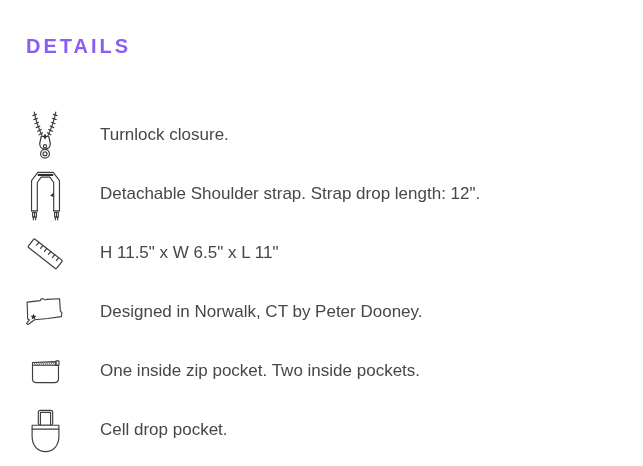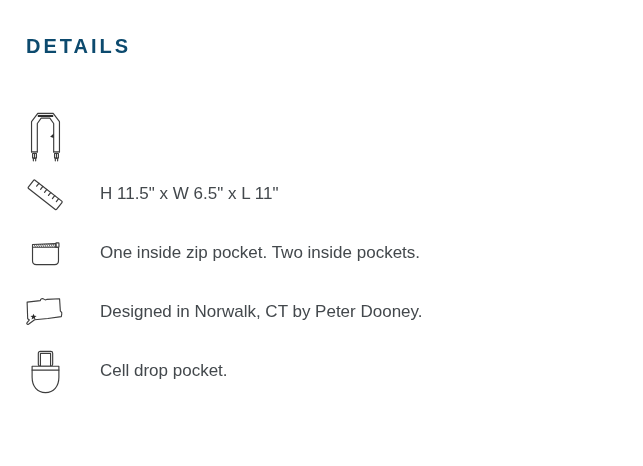--- a/index.html
+++ b/index.html
@@ -9,21 +9,21 @@
     font-family: "Liberation Sans", "DejaVu Sans", sans-serif;
     color: #43484c;
     overflow: hidden;
   }
   .page { width: 643px; height: 466px; position: relative; }
   .section-title {
     margin: 34px 0 0 26px;
     font-size: 20px;
     font-weight: 700;
     letter-spacing: 3px;
-    color: #0c4a6e;
+    color: #8b5cf6;
     line-height: 1.2;
   }
   .detail-list { margin-top: 48px; }
   .detail-row {
     display: flex;
     align-items: center;
     height: 59px;
   }
   .icon-box {
     width: 46px;
@@ -48,69 +48,86 @@
 </style>
 </head>
 <body>
 
 <div class="page">
 
   <h2 class="section-title">DETAILS</h2>
 
   <div class="detail-list">
 
+    <div class="detail-row">
+      <span class="icon-box">
+        <svg width="34" height="50" viewBox="0 0 34 50">
+          <path class="ic" d="M6.2,1 C7.5,8 10.5,17 14,24.5"></path>
+          <path class="ic" d="M27.8,1 C26.5,8 23.5,17 20,24.5"></path>
+          <path class="ic" d="M4.9,4.6 L8.5,3.4 M5.8,8.6 L9.4,7.4 M6.9,12.7 L10.5,11.3 M8.2,16.6 L11.8,15.0 M9.6,20.3 L13.2,18.5 M11.1,23.8 L14.7,21.8"></path>
+          <path class="ic" d="M29.1,4.6 L25.5,3.4 M28.2,8.6 L24.6,7.4 M27.1,12.7 L23.5,11.3 M25.8,16.6 L22.2,15.0 M24.4,20.3 L20.8,18.5 M22.9,23.8 L19.3,21.8"></path>
+          <path class="ic" d="M13.2,25.5 L20.8,25.5 L22.3,32.5 C22.3,36 20.3,38 17,38 C13.7,38 11.7,36 11.7,32.5 Z"></path>
+          <polygon class="ic-fill" points="17,22.8 18.8,25.6 17,28.4 15.2,25.6"></polygon>
+          <circle class="ic" cx="17" cy="35.2" r="1.6"></circle>
+          <circle class="ic" cx="17" cy="42.8" r="4.4"></circle>
+          <circle class="ic" cx="17" cy="42.8" r="2"></circle>
+        </svg>
+      </span>
+      <span class="row-text">Turnlock closure.</span>
+    </div>
 
     <div class="detail-row">
       <span class="icon-box">
         <svg width="33" height="52" viewBox="0 0 34 54">
           <path class="ic" d="M2.5,43.5 L2.5,12 L9,3.5 L25,3.5 L31.5,12 L31.5,43.5"></path>
           <path class="ic" d="M8.5,43.5 L8.5,14 L12.5,8.5 L21.5,8.5 L25.5,14 L25.5,43.5"></path>
           <path class="ic-thick" d="M9,6.2 L25,6.2"></path>
           <path class="ic" d="M2.5,43.5 H8.5 M25.5,43.5 H31.5"></path>
           <rect class="ic" x="3.6" y="45" width="4" height="5" rx="0.5"></rect>
           <path class="ic" d="M5.6,45 V50 M4.4,50 V52.8 M6.8,50 V52.8"></path>
           <rect class="ic" x="26.4" y="45" width="4" height="5" rx="0.5"></rect>
           <path class="ic" d="M28.4,45 V50 M27.2,50 V52.8 M29.6,50 V52.8"></path>
           <polygon class="ic-fill" points="25.5,24.5 25.5,29 21.8,27.8"></polygon>
         </svg>
       </span>
+      <span class="row-text">Detachable Shoulder strap. Strap drop length: 12".</span>
     </div>
 
     <div class="detail-row">
       <span class="icon-box">
         <svg width="38" height="34" viewBox="0 0 38 34">
           <g transform="rotate(38 19 17)">
             <rect class="ic" x="1" y="11.5" width="36" height="10.5" rx="1"></rect>
             <path class="ic" d="M7,11.5 V15.2 M12,11.5 V15.2 M17,11.5 V15.2 M22,11.5 V15.2 M27,11.5 V15.2 M32,11.5 V15.2"></path>
           </g>
         </svg>
       </span>
       <span class="row-text">H 11.5" x W 6.5" x L 11"</span>
     </div>
 
     <div class="detail-row">
       <span class="icon-box">
+        <svg width="40" height="32" viewBox="0 0 42 34">
+          <path class="ic" d="M2,5.5 L16,3.8 C16.3,1.9 18.3,1.2 19.8,2.3 C20.7,3.1 22,3.1 22.9,2.5 L36.5,1.8 L37.3,14.8 C38.8,15.8 39.3,16.8 38.8,18.2 L38.3,20.8 L24,22.8 L10,24.2 L3.8,28.6 C2.2,29.6 1,28.7 2,27.3 L4.4,24.4 L2.6,23.2 Z"></path>
+          <polygon class="ic-fill" points="8.8,17.8 9.7,20.0 12.1,20.1 10.2,21.5 10.9,23.8 8.8,22.5 6.7,23.8 7.4,21.5 5.5,20.1 7.9,20.0"></polygon>
+        </svg>
+      </span>
+      <span class="row-text">Designed in Norwalk, CT by Peter Dooney.</span>
+    </div>
+
+    <div class="detail-row">
+      <span class="icon-box">
         <svg width="29" height="25" viewBox="0 0 30 26">
           <path class="ic" d="M1.5,6.5 V3.6 L25.8,2.8 V6.3"></path>
           <path class="ic" style="stroke-width:0.8" d="M3,3.6 L4.6,6.3 M5.2,3.5 L6.8,6.3 M7.4,3.5 L9,6.3 M9.6,3.4 L11.2,6.3 M11.8,3.4 L13.4,6.3 M14,3.3 L15.6,6.3 M16.2,3.3 L17.8,6.3 M18.4,3.2 L20,6.3 M20.6,3.1 L22.2,6.3 M22.8,3.0 L24.4,6.3"></path>
           <rect class="ic" x="25.8" y="2" width="3.2" height="4.5" rx="0.5"></rect>
           <path class="ic" d="M1.5,6.5 H28.5 V20.5 Q28.5,24.5 24.5,24.5 H5.5 Q1.5,24.5 1.5,20.5 Z"></path>
         </svg>
       </span>
       <span class="row-text">One inside zip pocket. Two inside pockets.</span>
-    </div>
-
-    <div class="detail-row">
-      <span class="icon-box">
-        <svg width="40" height="32" viewBox="0 0 42 34">
-          <path class="ic" d="M2,5.5 L16,3.8 C16.3,1.9 18.3,1.2 19.8,2.3 C20.7,3.1 22,3.1 22.9,2.5 L36.5,1.8 L37.3,14.8 C38.8,15.8 39.3,16.8 38.8,18.2 L38.3,20.8 L24,22.8 L10,24.2 L3.8,28.6 C2.2,29.6 1,28.7 2,27.3 L4.4,24.4 L2.6,23.2 Z"></path>
-          <polygon class="ic-fill" points="8.8,17.8 9.7,20.0 12.1,20.1 10.2,21.5 10.9,23.8 8.8,22.5 6.7,23.8 7.4,21.5 5.5,20.1 7.9,20.0"></polygon>
-        </svg>
-      </span>
-      <span class="row-text">Designed in Norwalk, CT by Peter Dooney.</span>
     </div>
 
     <div class="detail-row">
       <span class="icon-box">
         <svg width="31" height="44" viewBox="0 0 32 46">
           <rect class="ic" x="8.5" y="1.5" width="15" height="15.5" rx="2"></rect>
           <rect class="ic" x="10.7" y="3.5" width="10.6" height="14"></rect>
           <path class="ic-white" d="M2,17 H30 V28.5 C30,38 24.5,44.5 16,44.5 C7.5,44.5 2,38 2,28.5 Z"></path>
           <path class="ic" d="M2,21 H30"></path>
         </svg>

